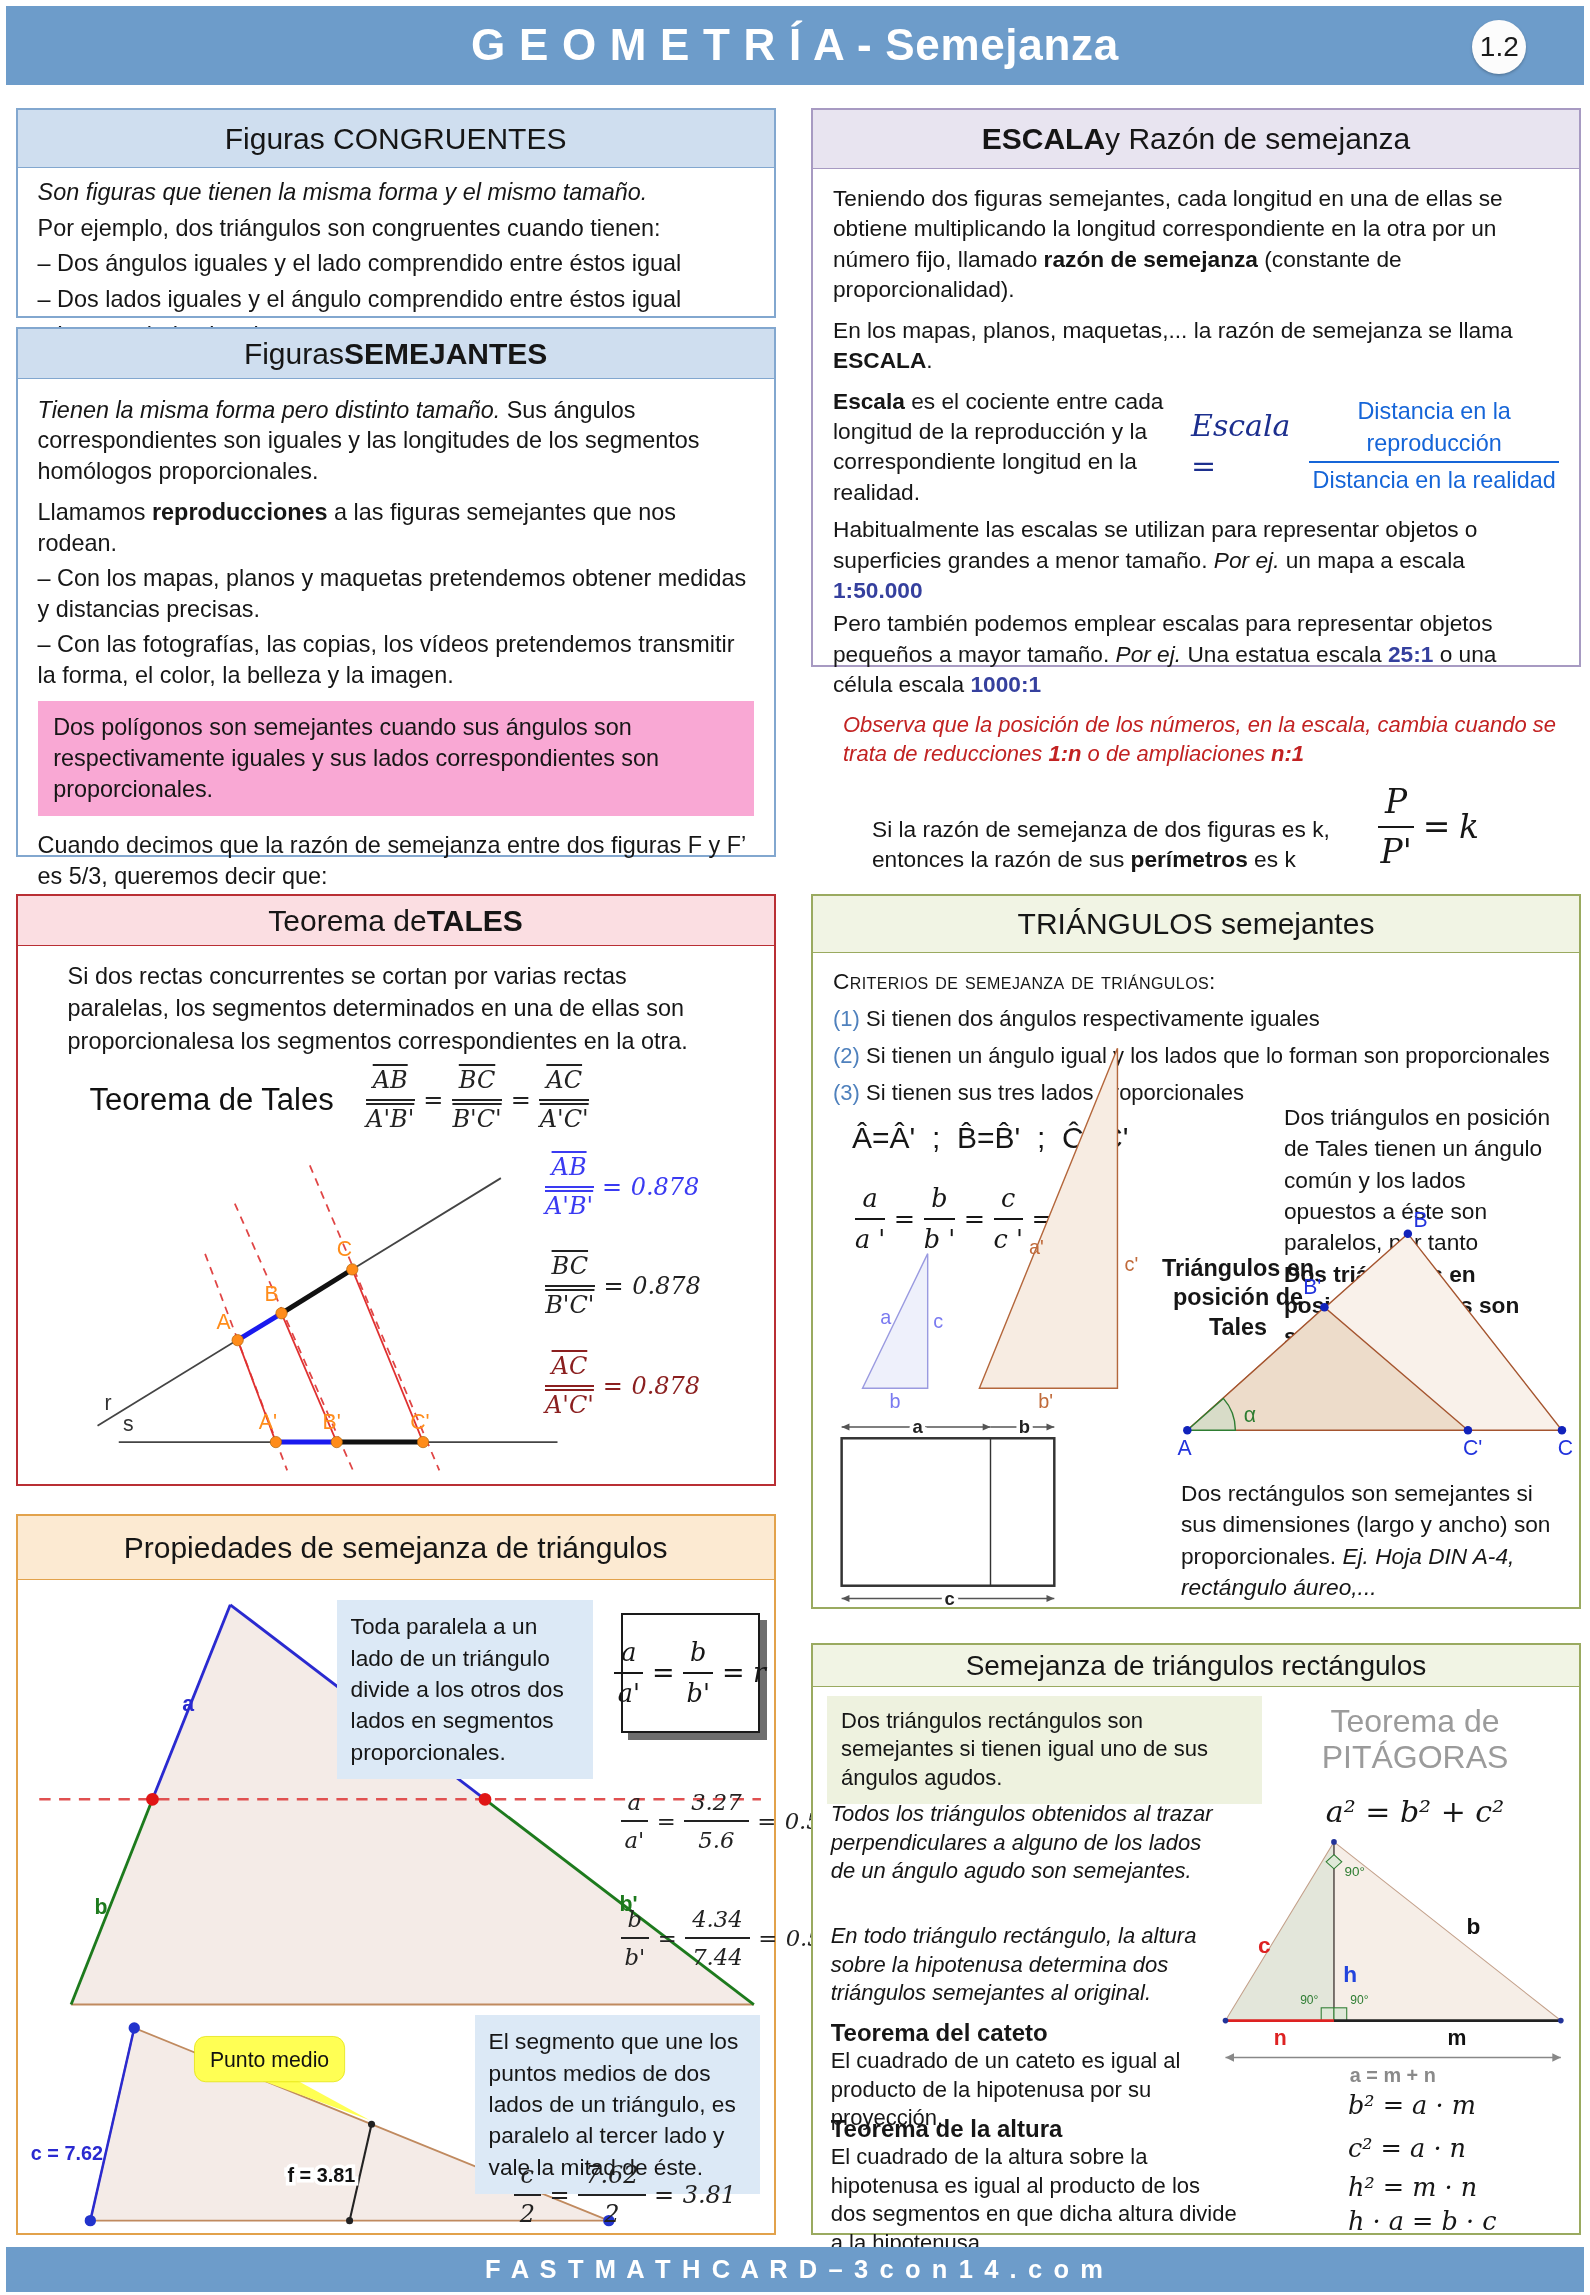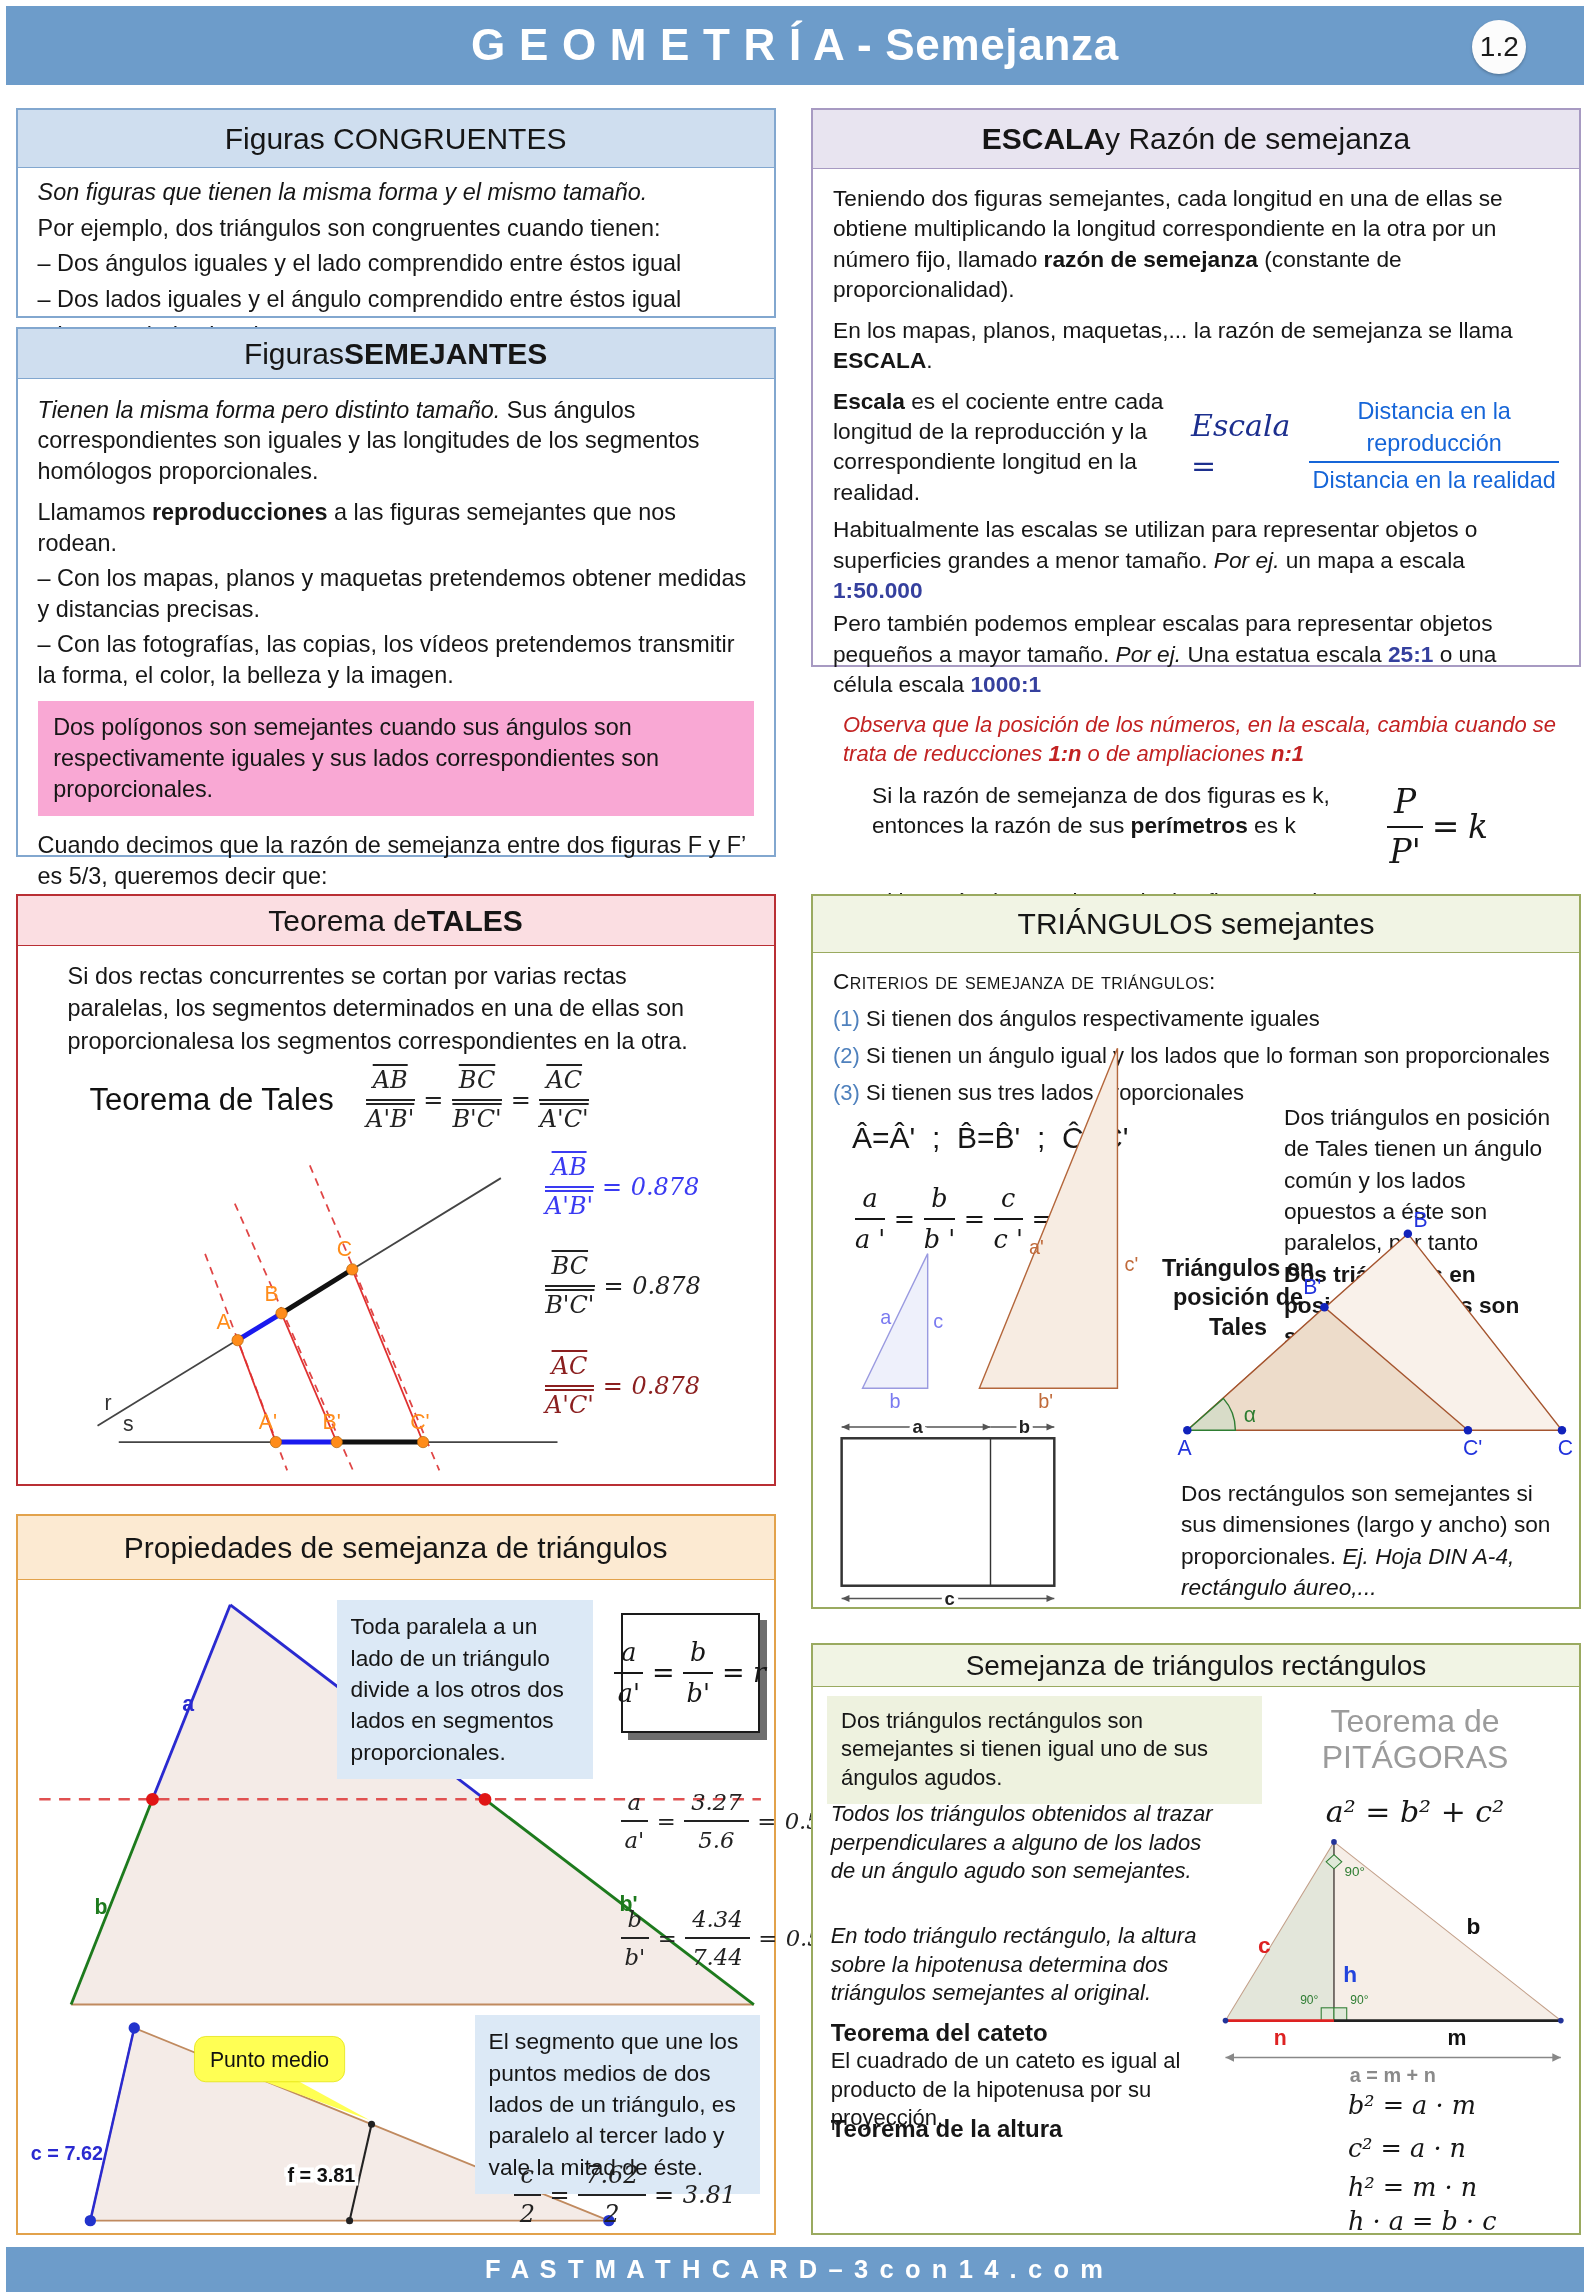--- a/index.html
+++ b/index.html
@@ -43,21 +43,21 @@
   .fr-row { display:flex; align-items:center; }
   .ratio { display:flex; align-items:center; font-size:24px; }
   .f-blue { color:#3a3af2; } .f-black { color:#222; } .f-dred { color:#8b1f1f; }
 
   .fbox { position:absolute; background:#fff; border:2.1px solid #1a1a1a; box-shadow:7px 7px 0 #6e6e6e; display:flex; align-items:center; justify-content:center; font-size:27px; }
 
   
   .esc-f { display:flex; align-items:center; justify-content:flex-start; }
   .esc-f .lab { font-family:"DejaVu Serif", serif; font-style:italic; font-size:30px; color:#1c2f8e; padding-right:10px; }
   .esc-f .frac { color:#1565d8; font-size:23.4px; }
-  .krow { display:flex; align-items:flex-start; margin:11.3px 0 11.3px 39px;gap:9px; }
+  .krow { display:flex; align-items:flex-end; margin:11.3px 0 11.3px 39px; }
   .krow .ktxt { width:467px; }
   .krow .kf { font-size:33px; margin-left:39px; }
 
   .svgtxt { font-family:"Liberation Sans", sans-serif; }
   .outline-w { paint-order:stroke; stroke:#ffffff; stroke-width:10px; }
 </style>
 </head>
 <body>
 
 <div class="topbar">
@@ -477,20 +477,21 @@
       <text x="325" y="315" font-size="30" font-weight="bold" fill="#111" class="svgtxt">m</text>
       <line x1="12" y1="332" x2="485" y2="332" stroke="#888" stroke-width="2"></line>
       <polygon points="12,332 24,326 24,338" fill="#888"></polygon>
       <polygon points="485,332 473,326 473,338" fill="#888"></polygon>
       <text x="248" y="366" font-size="28" font-weight="bold" fill="#8a8a8a" text-anchor="middle" class="svgtxt">a = m + n</text>
     </svg>
 
     <div class="abs b" style="left:17.7px;top:330px;font-size:24px">Teorema del cateto</div>
     <p class="abs" style="left:17.7px;top:360px;width:407px;margin:0">El cuadrado de un cateto es igual al producto de la hipotenusa por su proyección.</p>
     <div class="abs b" style="left:17.7px;top:426px;font-size:24px">Teorema de la altura</div>
+    <p class="abs" style="left:17.7px;top:456px;width:407px;margin:0">El cuadrado de la altura sobre la hipotenusa es igual al producto de los dos segmentos en que dicha altura divide a la hipotenusa.</p>
 
     <div class="abs math" style="left:535px;top:402px;font-size:25.5px">b² = a · m</div>
     <div class="abs math" style="left:535px;top:445px;font-size:25.5px">c² = a · n</div>
     <div class="abs math" style="left:535px;top:484px;font-size:25.5px">h² = m · n</div>
     <div class="abs math" style="left:535px;top:518px;font-size:25.5px">h · a = b · c</div>
   </div>
 </section>
 
 <div class="botbar">
   <div class="ftext">F A S T   M A T H   C A R D   –   3 c o n 1 4 . c o m</div>

